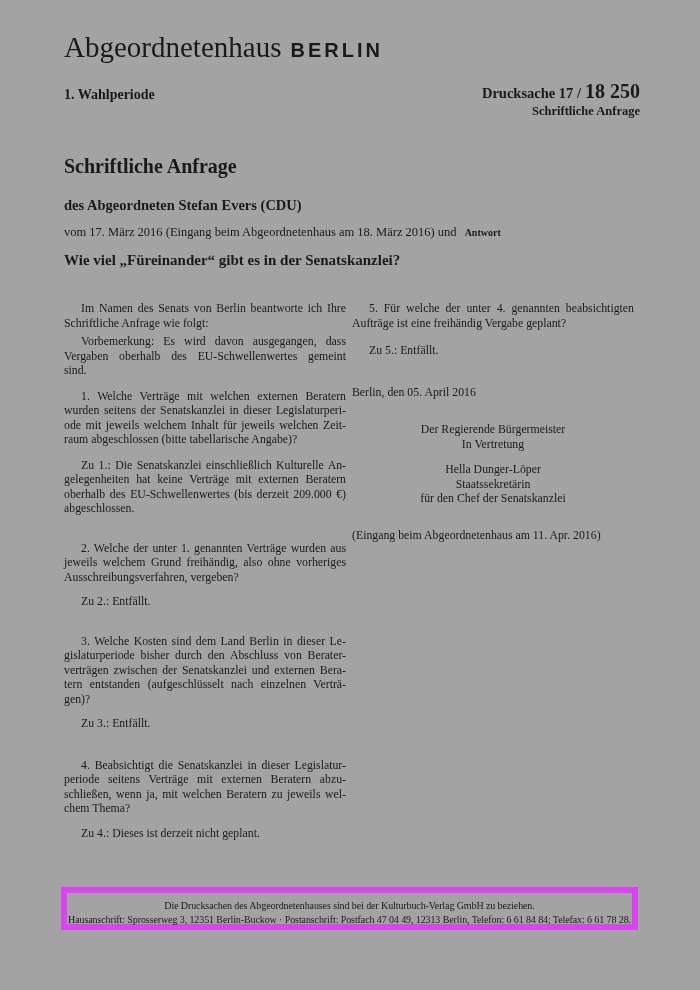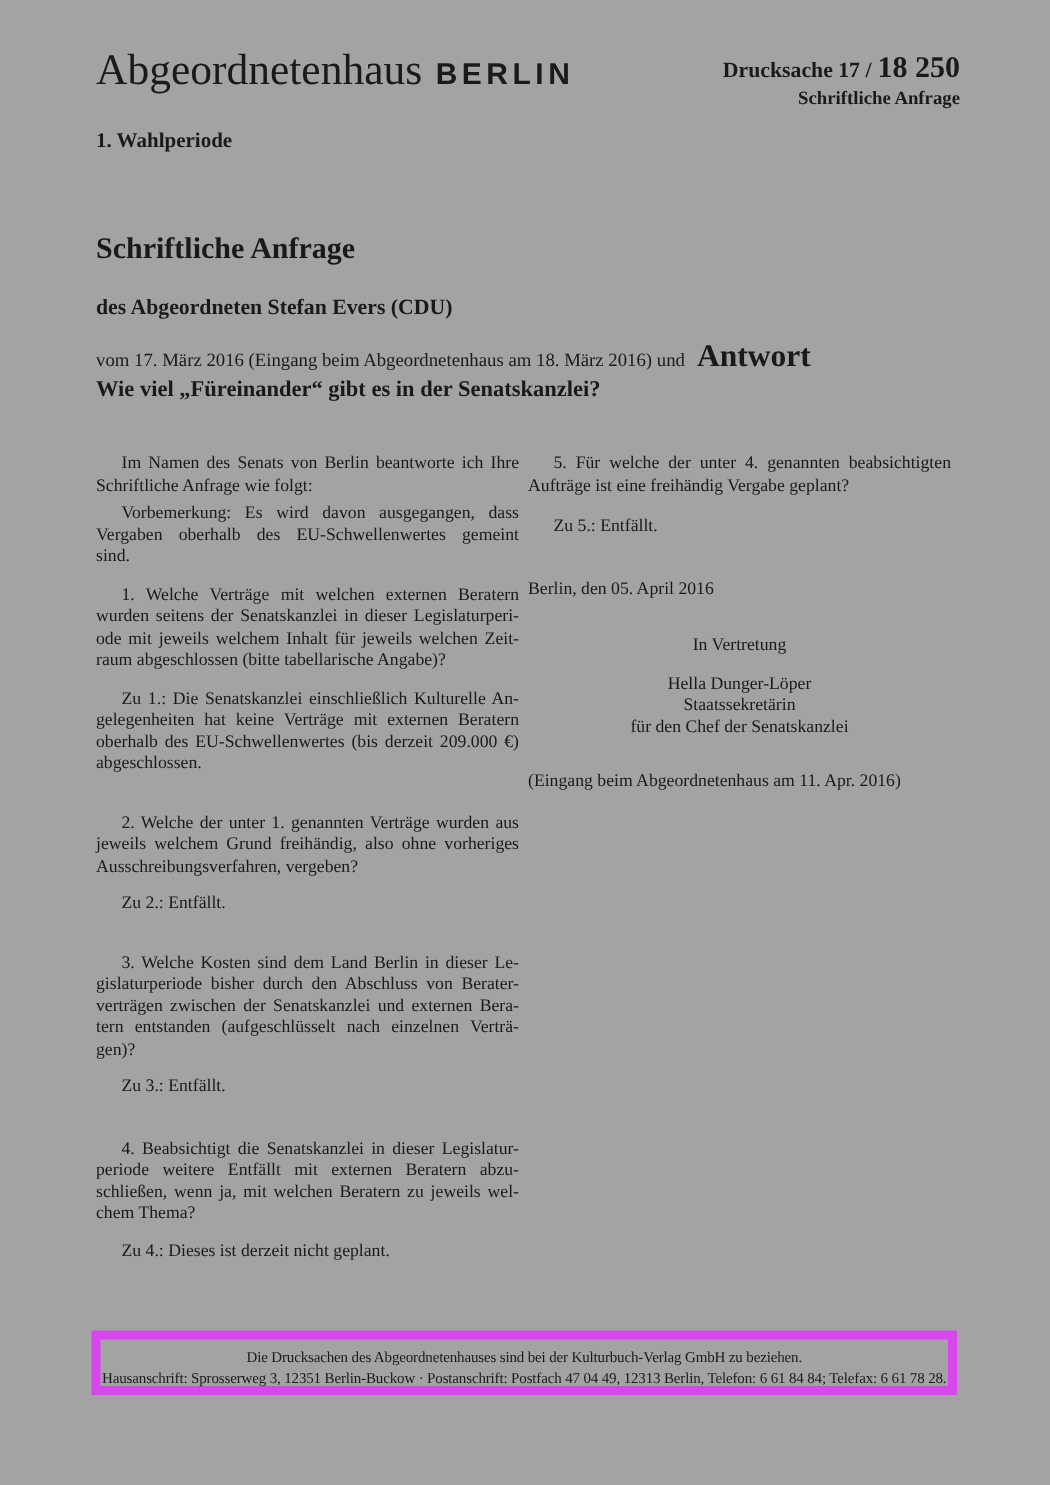--- a/index.html
+++ b/index.html
@@ -8,30 +8,30 @@
     background:#a3a3a3; color:#1a1a1a;
     font-family:"Liberation Serif", serif;
     overflow:hidden;
   }
   
   .logo { position:absolute; left:64px; top:33px; white-space:nowrap; }
   .logo .serif { font-size:29px; line-height:1; }
   .logo .city  { font-family:"Liberation Sans", sans-serif; font-weight:700;
                  font-size:20px; letter-spacing:3px; margin-left:9px; }
   .doc-ref { position:absolute; right:60px; top:34px; text-align:right; }
-  .doc-ref .row1 { white-space:nowrap; line-height:1.1; }
+  .doc-ref .row1 { white-space:nowrap; line-height:1.1;margin-top:46px; }
   .doc-ref .lbl { font-weight:700; font-size:14.5px; }
   .doc-ref .num { font-weight:700; font-size:20px; margin-left:4px; }
   .doc-ref .row2 { font-weight:700; font-size:12.5px; margin-top:2px; }
   .period { position:absolute; left:64px; top:87px; font-weight:700; font-size:14px; }
   
   .heading  { position:absolute; left:64px; top:155px; font-weight:700; font-size:20px; }
   .author   { position:absolute; left:64px; top:197px; font-weight:700; font-size:14.5px; }
   .dateline { position:absolute; left:64px; top:225px; font-size:12.5px; }
-  .dateline .answer { font-weight:700; font-size:21px; margin-left:8px; }
+  .dateline .answer { font-weight:700; font-size:10px; margin-left:8px; }
   .subject  { position:absolute; left:64px; top:252px; font-weight:700; font-size:15px; }
   
   .columns { position:absolute; left:64px; top:301px; width:575px; display:flex; gap:6px; }
   .col { width:282px; font-size:11.8px; line-height:14.5px; }
   .para { margin:0; }
   .para .ln { text-align:justify; text-align-last:justify; }
   .para .ln.last { text-align-last:left; }
   .para .ln.first { text-indent:17px; }
   .para.noindent .ln.first { text-indent:0; }
   .para.center .ln { text-align:center; text-align-last:center; text-indent:0; }
@@ -114,40 +114,41 @@
           <div class="ln">gislaturperiode bisher durch den Abschluss von Berater-</div>
           <div class="ln">verträgen zwischen der Senatskanzlei und externen Bera-</div>
           <div class="ln">tern entstanden (aufgeschlüsselt nach einzelnen Verträ-</div>
           <div class="ln last">gen)?</div>
         </div>
       <div class="para mt-sm">
           <div class="ln first last">Zu 3.: Entfällt.</div>
         </div>
       <div class="para mt-q2">
           <div class="ln first">4. Beabsichtigt die Senatskanzlei in dieser Legislatur-</div>
-          <div class="ln">periode weitere Entfällt mit externen Beratern abzu-</div>
+          <div class="ln">periode seitens Verträge mit externen Beratern abzu-</div>
           <div class="ln">schließen, wenn ja, mit welchen Beratern zu jeweils wel-</div>
           <div class="ln last">chem Thema?</div>
         </div>
       <div class="para mt-sm">
           <div class="ln first last">Zu 4.: Dieses ist derzeit nicht geplant.</div>
         </div>
     </div>
     <div class="col">
       <div class="para">
           <div class="ln first">5. Für welche der unter 4. genannten beabsichtigten</div>
           <div class="ln last">Aufträge ist eine freihändig Vergabe geplant?</div>
         </div>
       <div class="para mt-a5">
           <div class="ln first last">Zu 5.: Entfällt.</div>
         </div>
       <div class="para noindent mt-dt">
         <div class="ln first last">Berlin, den 05. April 2016</div>
       </div>
       <div class="para center mt-sg1">
+          <div class="ln first">Der Regierende Bürgermeister</div>
           <div class="ln last">In Vertretung</div>
         </div>
       <div class="para center mt-sg2">
           <div class="ln first">Hella Dunger-Löper</div>
           <div class="ln">Staatssekretärin</div>
           <div class="ln last">für den Chef der Senatskanzlei</div>
         </div>
       <div class="para noindent mt-rc">
         <div class="ln first last">(Eingang beim Abgeordnetenhaus am 11. Apr. 2016)</div>
       </div>

